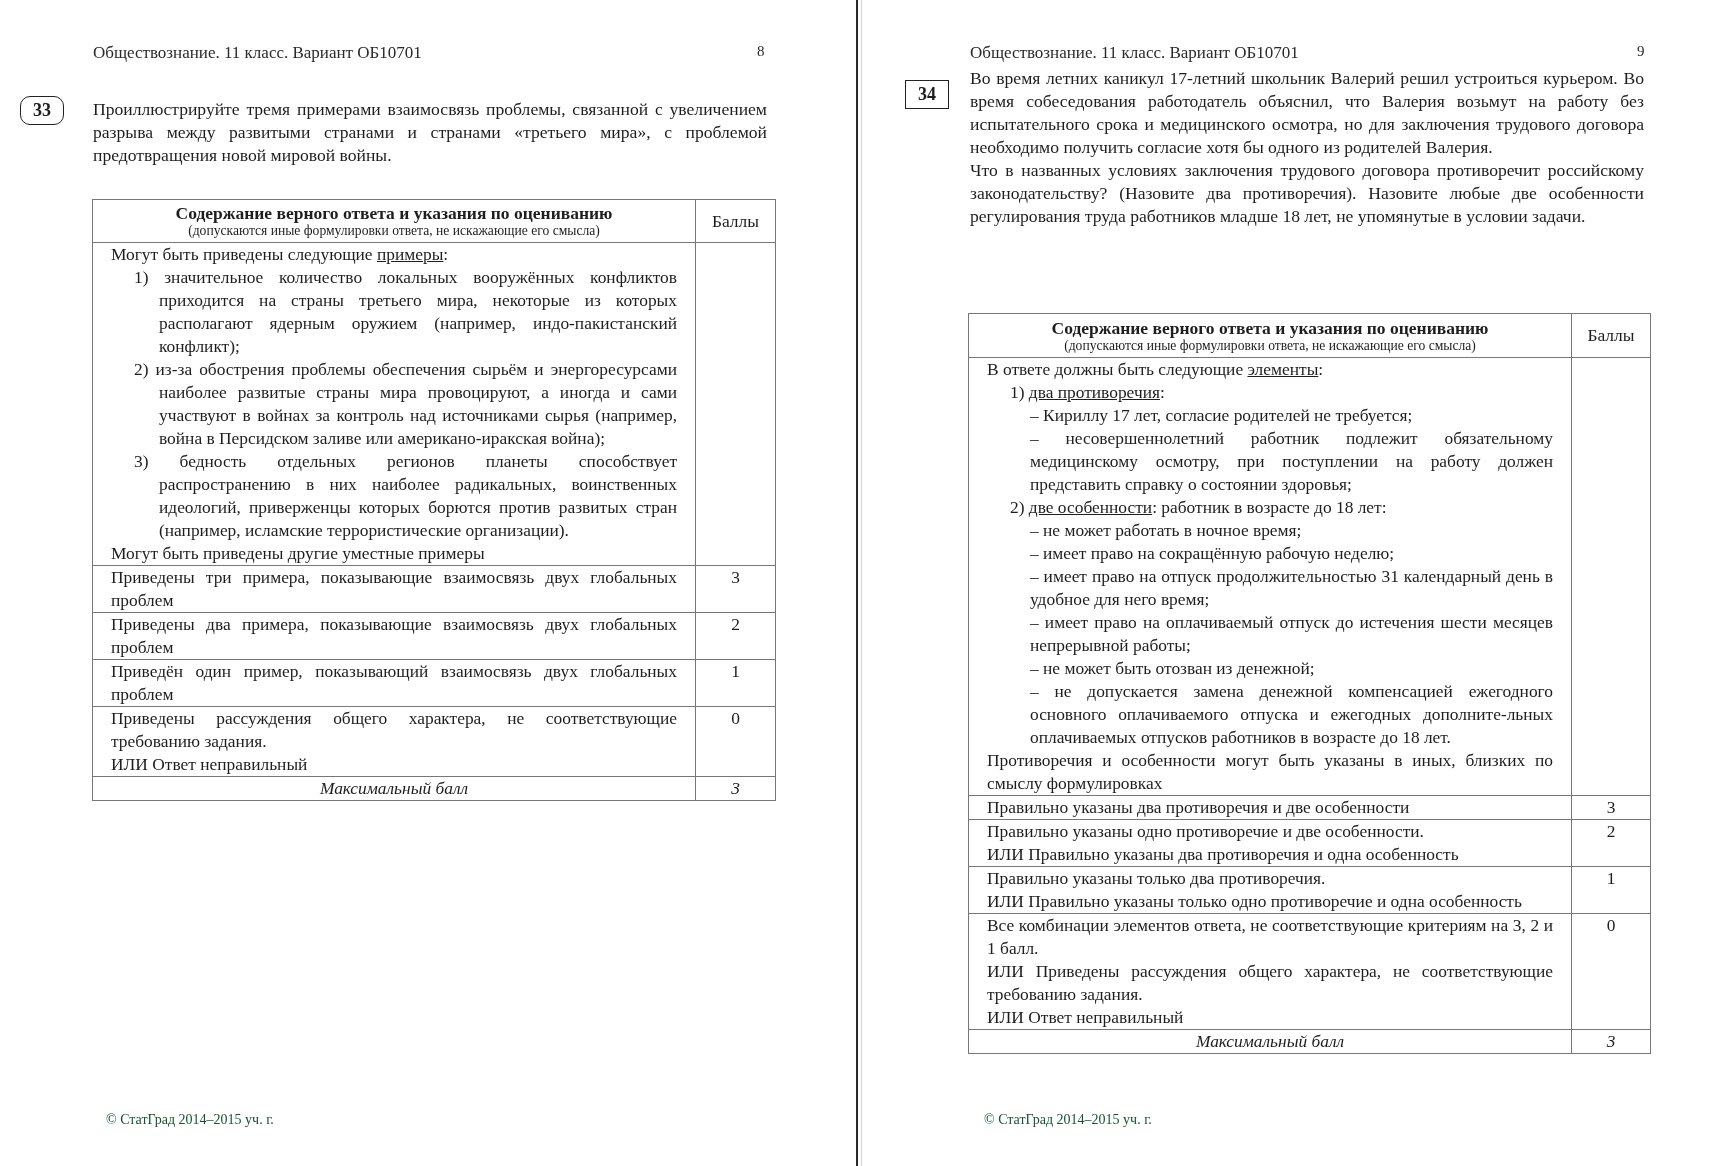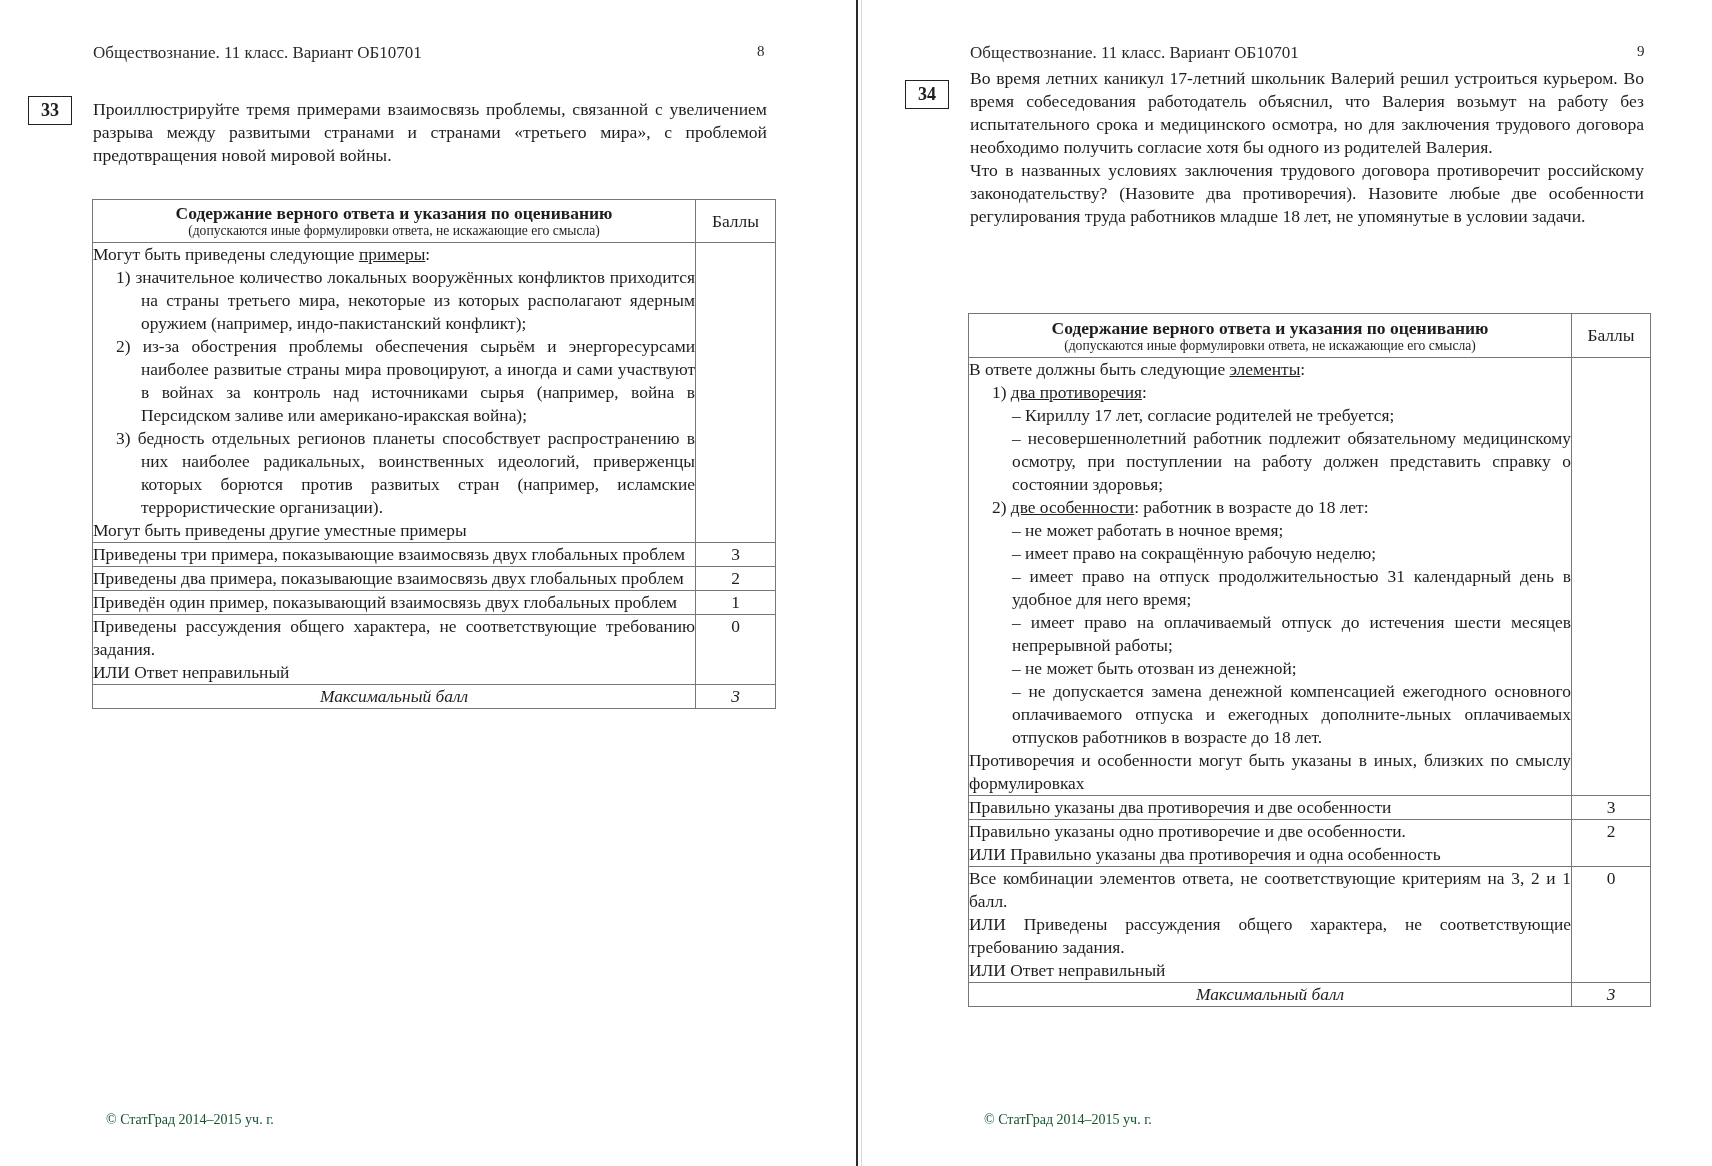--- a/index.html
+++ b/index.html
@@ -23,21 +23,21 @@
   }
   .qtext {
     position: absolute; font-size: 17.6px; line-height: 23px; text-align: justify; color: #1e1e1e;
   }
   .qtext p { margin: 0; }
 
   table.crit {
     position: absolute; border-collapse: collapse; font-size: 17.4px; line-height: 23px; border-radius: 20px;
   }
   table.crit td, table.crit th {
-    border: 1px solid #777; padding: 0 0; vertical-align: top;
+    border: 1px solid #777; padding: 0 18px; vertical-align: top;
   }
   table.crit th { font-weight: normal; text-align: center; vertical-align: middle; padding: 1px 2px; }
   .th-main { font-weight: bold; font-size: 17.5px; line-height: 20px; display: block; }
   .th-sub { font-size: 13.6px; line-height: 16px; display: block; }
   .th-score { font-weight: bold; font-size: 17.5px; }
   td.score { text-align: center; vertical-align: middle; }
   td.just { text-align: justify; }
   .u { text-decoration: underline; }
   .li1 { padding-left: 25px; text-indent: -25px; margin-left: 23px; text-align: justify; }
   .li-head { margin-left: 23px; }
@@ -45,21 +45,21 @@
   td.maxlabel { text-align: center; font-style: italic; margin-top: 29px; }
   td.maxval { text-align: center; font-style: italic; }
 </style>
 </head>
 <body>
 
 <div class="page left">
   <div class="runhead" style="left:93px; top:43px;">Обществознание. 11 класс. Вариант ОБ10701</div>
   <div class="pagenum" style="left:757px; top:43px;">8</div>
 
-  <div class="qnum" style="left:28px; top:96px;">33</div>
+  <div class="qnum" style="left:20px; top:96px;border-radius:10px;">33</div>
   <div class="qtext" style="left:93px; top:98px; width:674px;">
     <p>Проиллюстрируйте тремя примерами взаимосвязь проблемы, связанной с увеличением разрыва между развитыми странами и странами «третьего мира», с проблемой предотвращения новой мировой войны.</p>
   </div>
 
   <table class="crit" style="left:92px; top:199px; width:684px;">
     <tbody>
         <tr>
       <th style="width:598px; height:40px;">
         <span class="th-main">Содержание верного ответа и указания по оцениванию</span>
         <span class="th-sub">(допускаются иные формулировки ответа, не искажающие его смысла)</span>
@@ -152,20 +152,27 @@
     </tr>
     <tr>
       <td class="just">
         <div>Правильно указаны одно противоречие и две особенности.</div>
         <div>ИЛИ Правильно указаны два противоречия и одна особенность</div>
       </td>
       <td class="score">2</td>
     </tr>
     <tr>
       <td class="just">
+        <div>Правильно указаны только два противоречия.</div>
+        <div>ИЛИ Правильно указаны только одно противоречие и одна особенность</div>
+      </td>
+      <td class="score">1</td>
+    </tr>
+    <tr>
+      <td class="just">
         <div>Все комбинации элементов ответа, не соответствующие критериям на 3, 2 и 1 балл.</div>
         <div>ИЛИ Приведены рассуждения общего характера, не соответствующие требованию задания.</div>
         <div>ИЛИ Ответ неправильный</div>
       </td>
       <td class="score">0</td>
     </tr>
     <tr>
       <td class="maxlabel">Максимальный балл</td>
       <td class="maxval">3</td>
     </tr>

